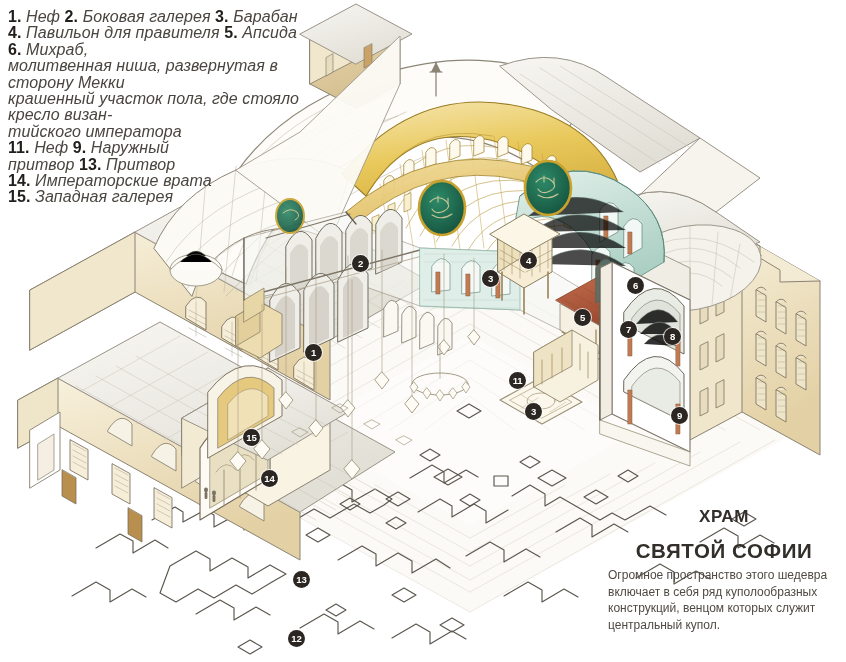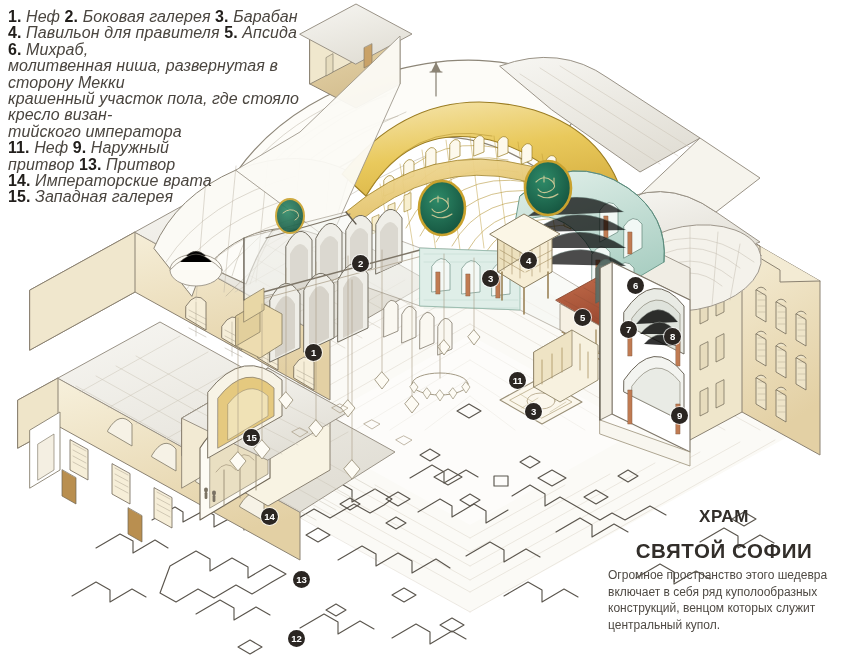--- a/index.html
+++ b/index.html
@@ -641,21 +641,21 @@
     <div class="mk" style="left:520px;top:252px;">4</div>
     <div class="mk" style="left:574px;top:309px;">5</div>
     <div class="mk" style="left:627px;top:277px;">6</div>
     <div class="mk" style="left:620px;top:321px;">7</div>
     <div class="mk" style="left:664px;top:328px;">8</div>
     <div class="mk" style="left:671px;top:407px;">9</div>
     <div class="mk" style="left:525px;top:403px;">3</div>
     <div class="mk" style="left:509px;top:372px;">11</div>
     <div class="mk" style="left:288px;top:630px;">12</div>
     <div class="mk" style="left:293px;top:558px;margin-top:13px;">13</div>
-    <div class="mk" style="left:261px;top:508px;">14</div>
+    <div class="mk" style="left:261px;top:470px;">14</div>
     <div class="mk" style="left:243px;top:429px;">15</div>
   </div>
 
   <div id="legend">
       <div class="ln"><b>1. </b><i>Неф </i><b>2. </b><i>Боковая галерея </i><b>3. </b><i>Барабан</i></div>
       <div class="ln"><b>4. </b><i>Павильон для правителя </i><b>5. </b><i>Апсида </i><b>6. </b><i>Михраб,</i></div>
       <div class="ln"><i>молитвенная ниша, развернутая в сторону Мекки</i></div>
       <div class="ln"><i>крашенный участок пола, где стояло кресло визан-</i></div>
       <div class="ln"><i>тийского императора</i></div>
       <div class="ln"><b>11. </b><i>Неф </i><b>9. </b><i>Наружный</i></div>

